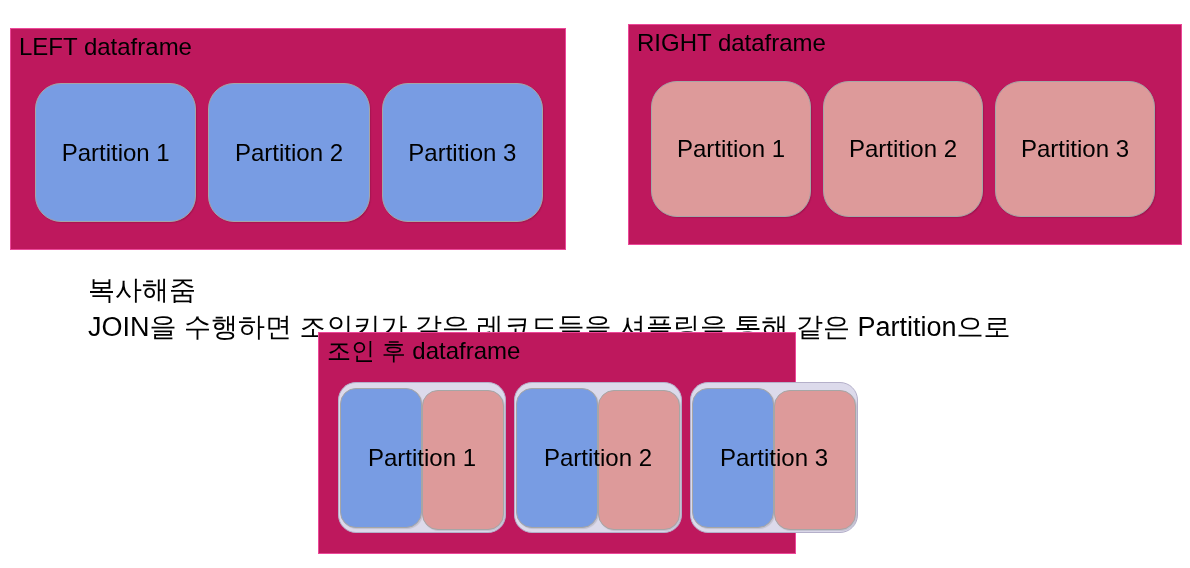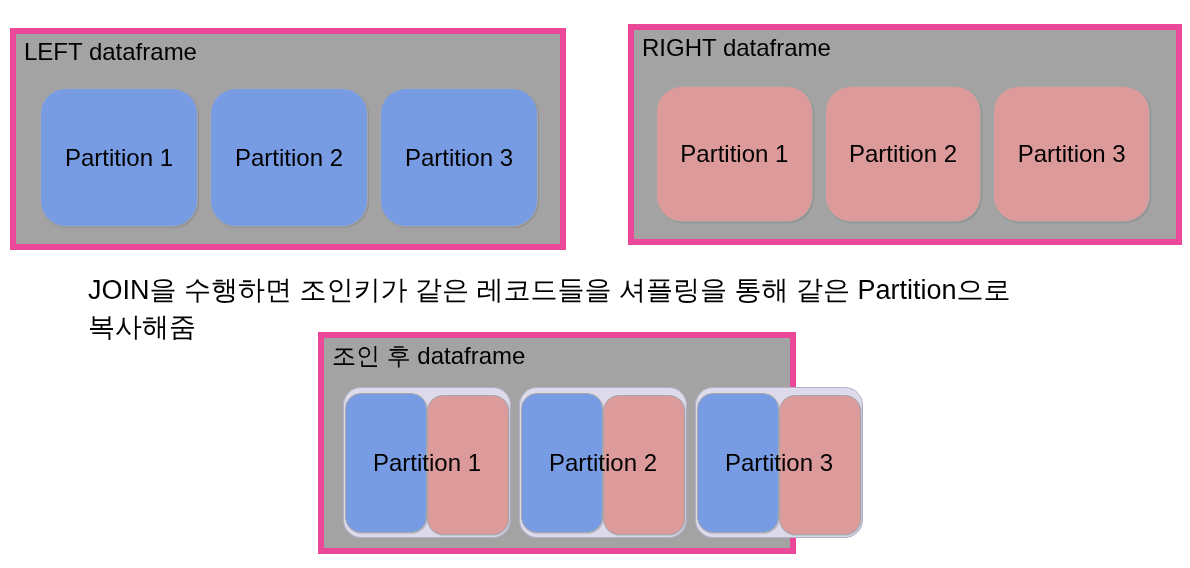--- a/index.html
+++ b/index.html
@@ -12,22 +12,22 @@
   .stage {
     position: relative;
     width: 1190px;
     height: 568px;
     background: #ffffff;
     overflow: hidden;
   }
   
   .frame-box {
     position: absolute;
-    background: #a3a3a3;
-    border: 6px solid #ec4899;
+    background: #be185d;
+    border: 1px solid #ec4899;
     box-sizing: border-box;
   }
   .frame-box.left-frame  { left: 10px;  top: 28px;  width: 556px; height: 222px; }
   .frame-box.right-frame { left: 628px; top: 24px;  width: 554px; height: 221px; }
   .frame-box.joined-frame{ left: 318px; top: 332px; width: 478px; height: 222px; }
   .frame-title {
     position: absolute;
     left: 8px;
     top: 3px;
     font-size: 24px;
@@ -124,22 +124,22 @@
   <div class="frame-box right-frame">
     <div class="frame-title">RIGHT dataframe</div>
     <div class="partition-row">
       <div class="partition red">Partition 1</div>
       <div class="partition red">Partition 2</div>
       <div class="partition red">Partition 3</div>
     </div>
   </div>
 
   <div class="note">
+    <div>복사해줌</div>
     <div>JOIN을 수행하면 조인키가 같은 레코드들을 셔플링을 통해 같은 Partition으로</div>
-    <div>복사해줌</div>
   </div>
 
   <div class="frame-box joined-frame">
     <div class="frame-title">조인 후 dataframe</div>
     <div class="pair-row">
 
       <div class="pair">
         <div class="pair-bg"></div>
         <div class="pair-half blue"></div>
         <div class="pair-half red"></div>

